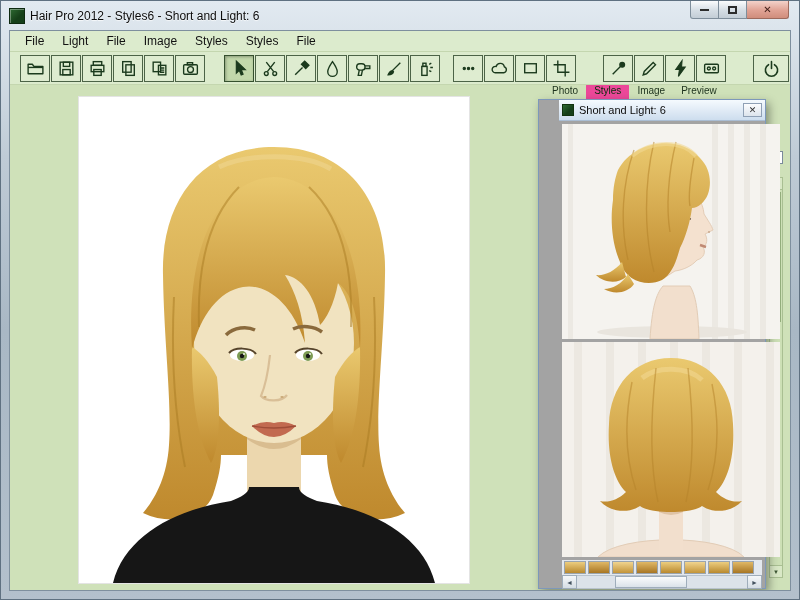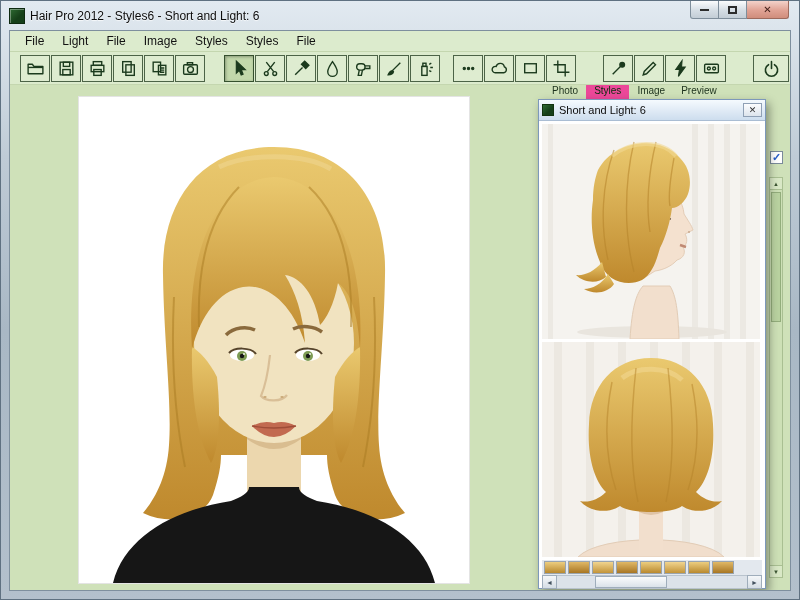--- a/index.html
+++ b/index.html
@@ -70,22 +70,22 @@
              background:#cde0b6; border:1px solid #a9bf92; }
   .vs-btn { height:12px; display:flex; align-items:center; justify-content:center;
             font-size:6px; color:#3c5533; background:#d9e8c6; }
   .vs-btn.up { border-bottom:1px solid #a9bf92; }
   .vs-btn.down { position:absolute; bottom:0; left:0; right:0; border-top:1px solid #a9bf92; }
   .vs-thumb { position:absolute; top:14px; left:1px; right:1px; height:130px;
               background:#b9d2a0; border:1px solid #93ad7c; }
 
   
   .float { position:absolute; left:528px; top:14px; width:228px; height:490px;
-           background:#ffffff; border:1px solid #7d98ba;
-           box-shadow:3px 4px 9px rgba(0,0,0,.38); }
+           background:#a3a3a3; border:1px solid #7d98ba;
+           box-shadow:3px 4px 9px rgba(0,0,0,.38);padding-left:20px; }
   .float-titlebar { height:21px; display:flex; align-items:center; padding:0 3px;
                     background:linear-gradient(#f5fafe,#cdddee);
                     border-bottom:1px solid #aabdd3; font-size:11px; color:#0c0c0c; }
   .float-icon { width:12px; height:12px; border:1px solid #11330f;
                 background:linear-gradient(135deg,#2e6b33,#153f19 60%); margin-right:5px; }
   .float-title { flex:1; white-space:nowrap; overflow:hidden; }
   .float-close { width:19px; height:14px; display:flex; align-items:center; justify-content:center;
                  border:1px solid #8fa0b5; background:linear-gradient(#fcfdfe,#dde4ec);
                  font-size:9px; color:#333; }
   .float-body { padding:3px; }

